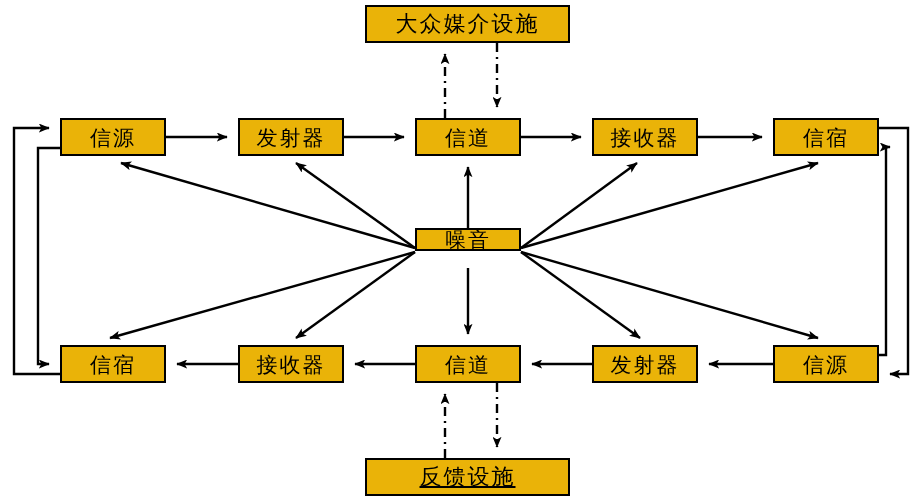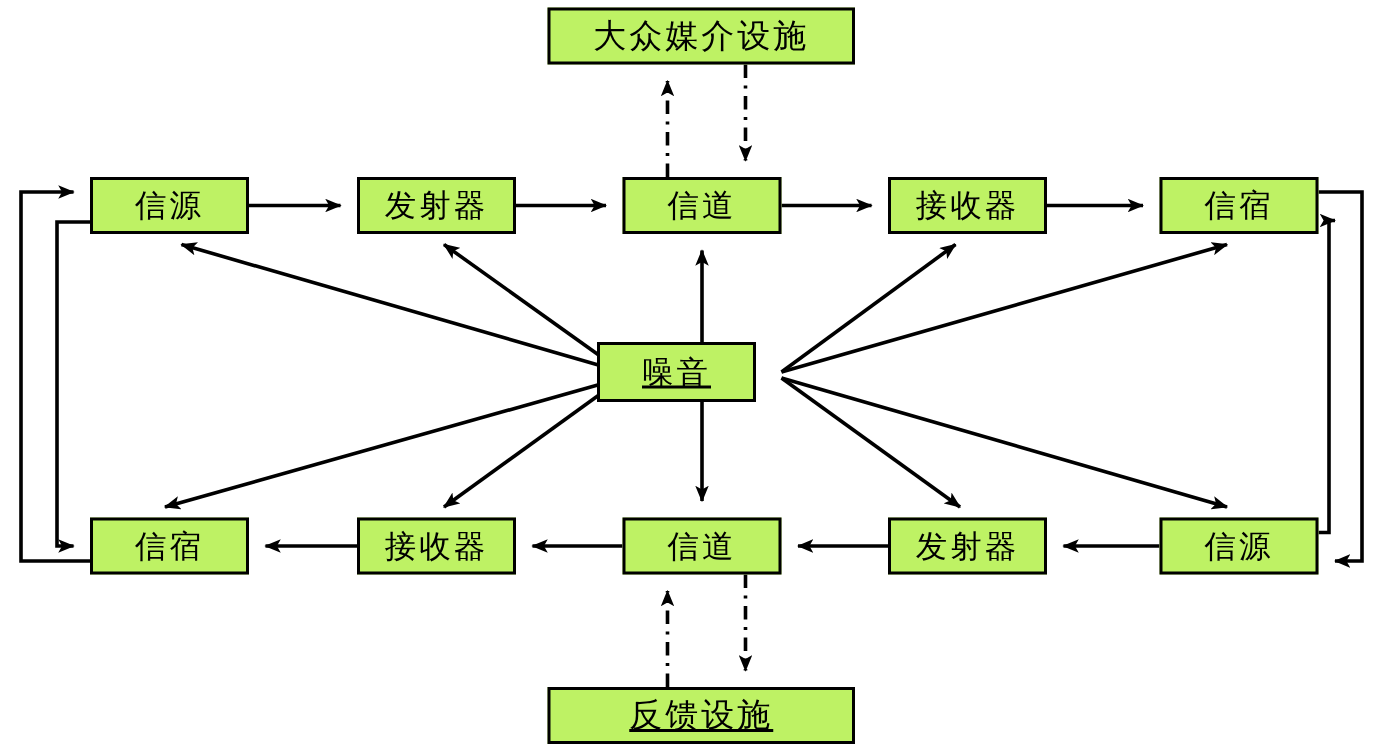--- a/index.html
+++ b/index.html
@@ -19,21 +19,21 @@
     position: absolute;
     left: 0;
     top: 0;
     width: 922px;
     height: 500px;
   }
   .node {
     position: absolute;
     box-sizing: border-box;
     border: 2.5px solid #000000;
-    background: #bef264;
+    background: #eab308;
     display: flex;
     align-items: center;
     justify-content: center;
     color: #000000;
     font-size: 21px;
     letter-spacing: 2px;
     line-height: 1;
     white-space: nowrap;
     z-index: 5;
   }
@@ -116,21 +116,21 @@
   </div>
 
   <div class="node" style="left:592px; top:118px; width:106px; height:38px;">
     <span>接收器</span>
   </div>
 
   <div class="node" style="left:773px; top:118px; width:106px; height:38px;">
     <span>信宿</span>
   </div>
 
-  <div class="node" style="left:398px; top:228px; width:106px; height:40px;text-decoration:underline;">
+  <div class="node" style="left:415px; top:228px; width:106px; height:23px;">
     <span>噪音</span>
   </div>
 
   <div class="node" style="left:60px; top:345px; width:106px; height:38px;">
     <span>信宿</span>
   </div>
 
   <div class="node" style="left:238px; top:345px; width:106px; height:38px;">
     <span>接收器</span>
   </div>

